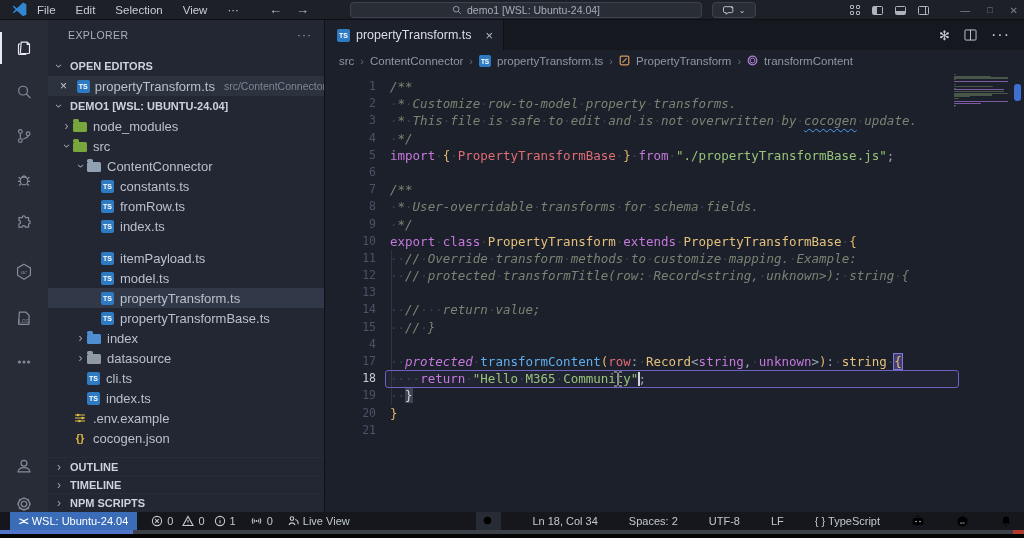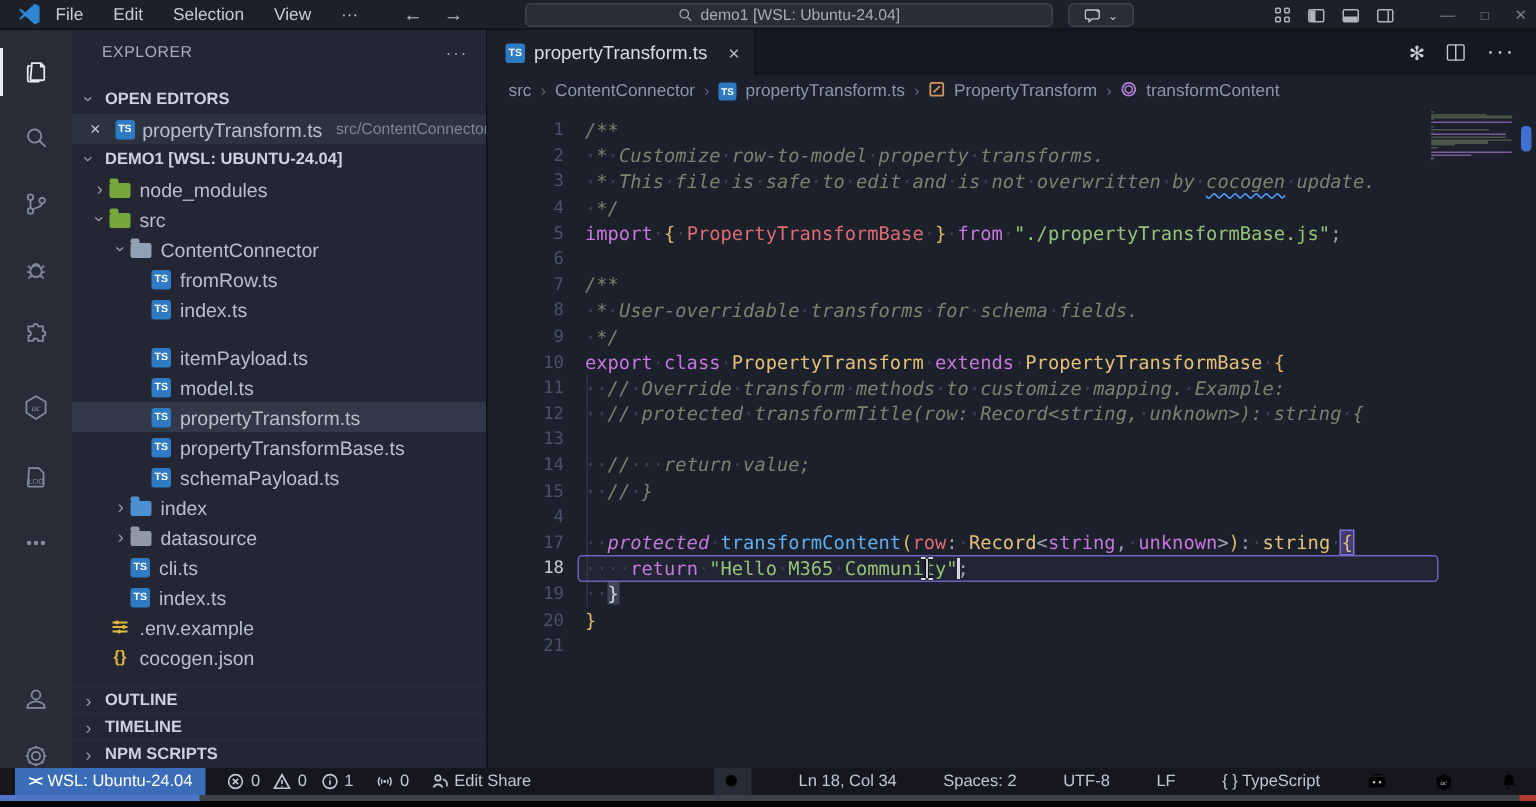--- a/index.html
+++ b/index.html
@@ -275,20 +275,25 @@
           <span class="lbl">src</span>
         </div>
         <div class="tree-row" style="padding-left: 26px;">
           <span class="chev exp">›</span>
           <span class="folder" style="background: rgb(143, 161, 179);"></span>
           <span class="lbl">ContentConnector</span>
         </div>
         <div class="tree-row" style="padding-left: 40px;">
           <span class="chev"> </span>
           <span class="fi-ts">TS</span>
+          <span class="lbl">constants.ts</span>
+        </div>
+        <div class="tree-row" style="padding-left: 40px;">
+          <span class="chev"> </span>
+          <span class="fi-ts">TS</span>
           <span class="lbl">fromRow.ts</span>
         </div>
         <div class="tree-row" style="padding-left: 40px;">
           <span class="chev"> </span>
           <span class="fi-ts">TS</span>
           <span class="lbl">index.ts</span>
         </div>
         <div class="tree-row" style="padding-left: 40px; margin-top: 12px;">
           <span class="chev"> </span>
           <span class="fi-ts">TS</span>
@@ -301,25 +306,20 @@
         </div>
         <div class="tree-row selected" style="padding-left: 40px;">
           <span class="chev"> </span>
           <span class="fi-ts">TS</span>
           <span class="lbl">propertyTransform.ts</span>
         </div>
         <div class="tree-row" style="padding-left: 40px;">
           <span class="chev"> </span>
           <span class="fi-ts">TS</span>
           <span class="lbl">propertyTransformBase.ts</span>
-        </div>
-        <div class="tree-row" style="padding-left: 40px;">
-          <span class="chev"> </span>
-          <span class="fi-ts">TS</span>
-          <span class="lbl">schemaPayload.ts</span>
         </div>
         <div class="tree-row" style="padding-left: 26px;">
           <span class="chev">›</span>
           <span class="folder" style="background: rgb(77, 143, 209);"></span>
           <span class="lbl">index</span>
         </div>
         <div class="tree-row" style="padding-left: 26px;">
           <span class="chev">›</span>
           <span class="folder" style="background: rgb(144, 154, 165);"></span>
           <span class="lbl">datasource</span>
@@ -490,21 +490,21 @@
           <circle cx="7" cy="6" r="1" fill="#c2c8d2" stroke="none"></circle>
         </svg>
       <span>0</span>
     </div>
     <div class="sb-item">
       <svg width="12" height="12" viewBox="0 0 12 12">
           <circle cx="5" cy="3.6" r="1.8"></circle>
           <path d="M2 10 a3.2 3.2 0 0 1 6 0"></path>
           <path d="M8.2 4.5 a3.5 3.5 0 0 1 2.6 4.8"></path>
         </svg>
-      <span>Edit Share</span>
+      <span>Live View</span>
     </div>
     <div class="sb-right">
       <span class="zoom-box">
         <svg width="13" height="13" viewBox="0 0 13 13">
             <circle cx="5.5" cy="5.5" r="3.8"></circle>
             <path d="M8.4 8.4 L11.5 11.5 M4 5.5 h3 M5.5 4 v3"></path>
           </svg>
       </span>
       <span>Ln 18, Col 34</span>
       <span>Spaces: 2</span>

